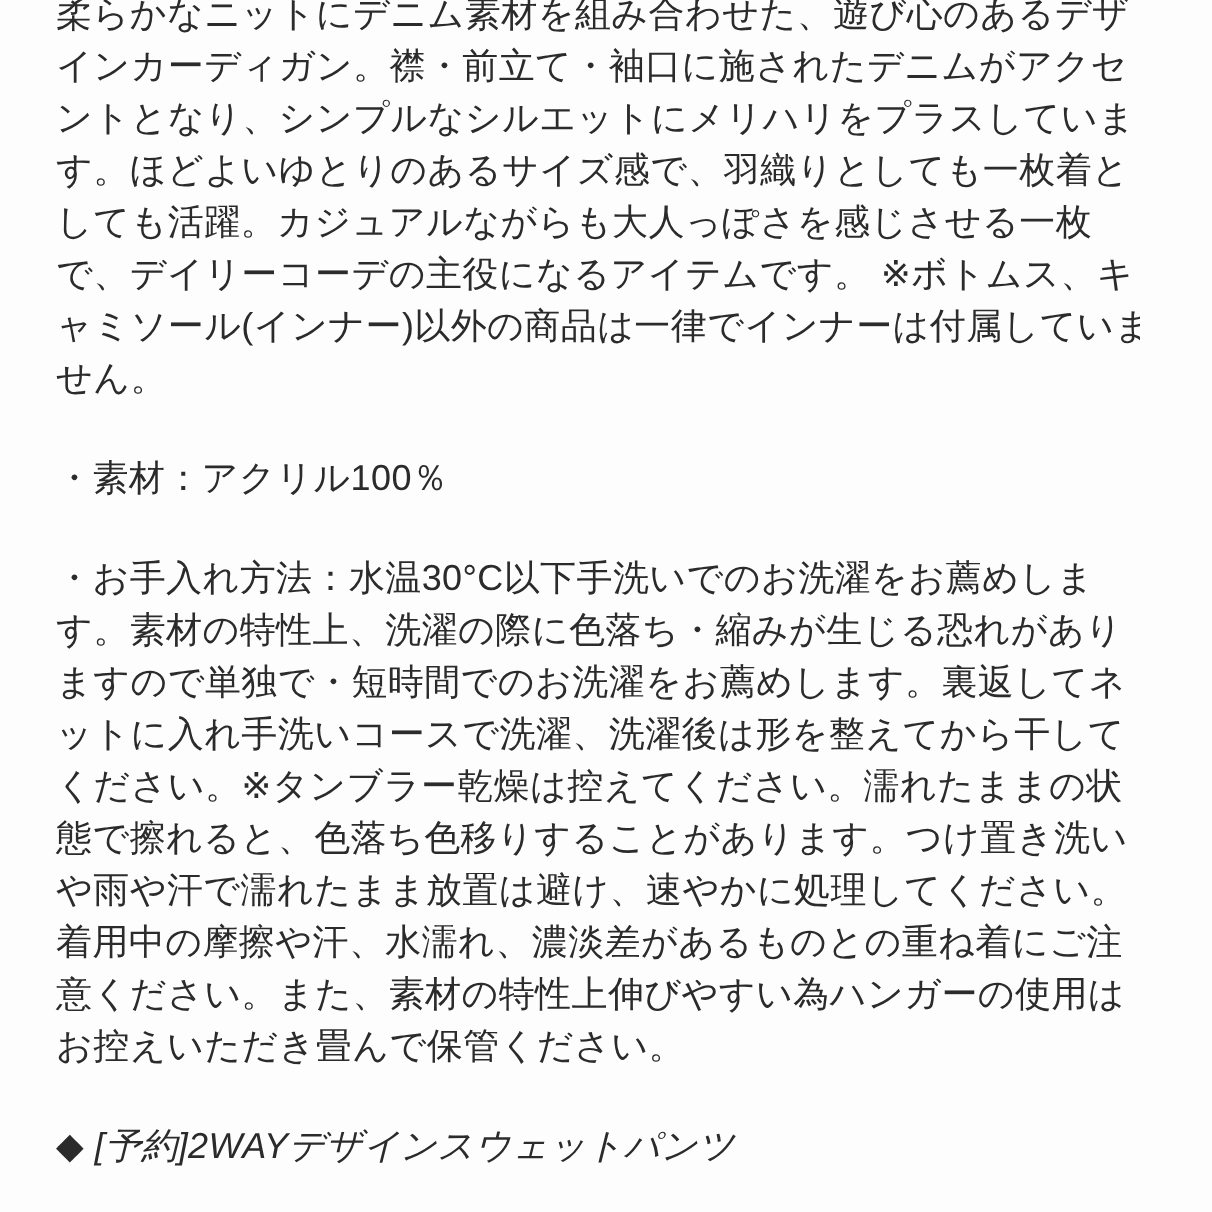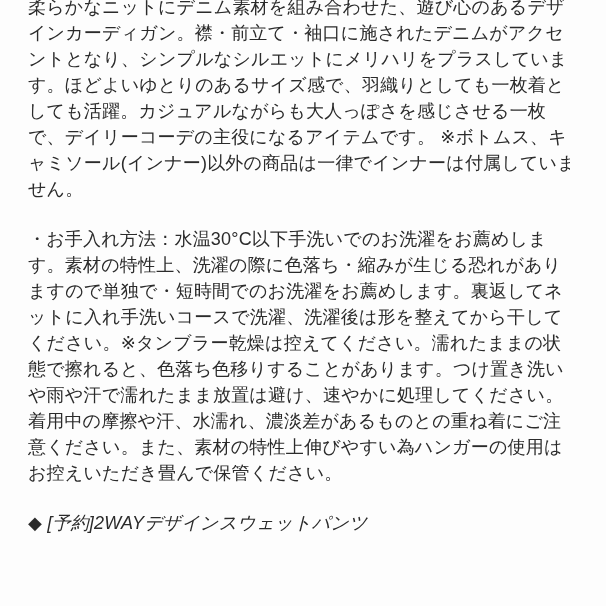--- a/index.html
+++ b/index.html
@@ -51,18 +51,19 @@
     height: 606px;
     background: #8d8d8d;
   }
 </style>
 </head>
 <body>
 
 <div class="page">
   <div class="content">
     <p>柔らかなニットにデニム素材を組み合わせた、遊び心のあるデザインカーディガン。襟・前立て・袖口に施されたデニムがアクセントとなり、シンプルなシルエットにメリハリをプラスしています。ほどよいゆとりのあるサイズ感で、羽織りとしても一枚着としても活躍。カジュアルながらも大人っぽさを感じさせる一枚で、デイリーコーデの主役になるアイテムです。 ※ボトムス、キャミソール(インナー)以外の商品は一律でインナーは付属していません。</p>
+    <p>・素材：アクリル100％</p>
     <p>・お手入れ方法：水温30°C以下手洗いでのお洗濯をお薦めします。素材の特性上、洗濯の際に色落ち・縮みが生じる恐れがありますので単独で・短時間でのお洗濯をお薦めします。裏返してネットに入れ手洗いコースで洗濯、洗濯後は形を整えてから干してください。※タンブラー乾燥は控えてください。濡れたままの状態で擦れると、色落ち色移りすることがあります。つけ置き洗いや雨や汗で濡れたまま放置は避け、速やかに処理してください。着用中の摩擦や汗、水濡れ、濃淡差があるものとの重ね着にご注意ください。また、素材の特性上伸びやすい為ハンガーの使用はお控えいただき畳んで保管ください。</p>
     <p>◆ [予約]2WAYデザインスウェットパンツ</p>
 
   </div>
   <div class="right-border"></div>
 </div>
 
 </body></html>

